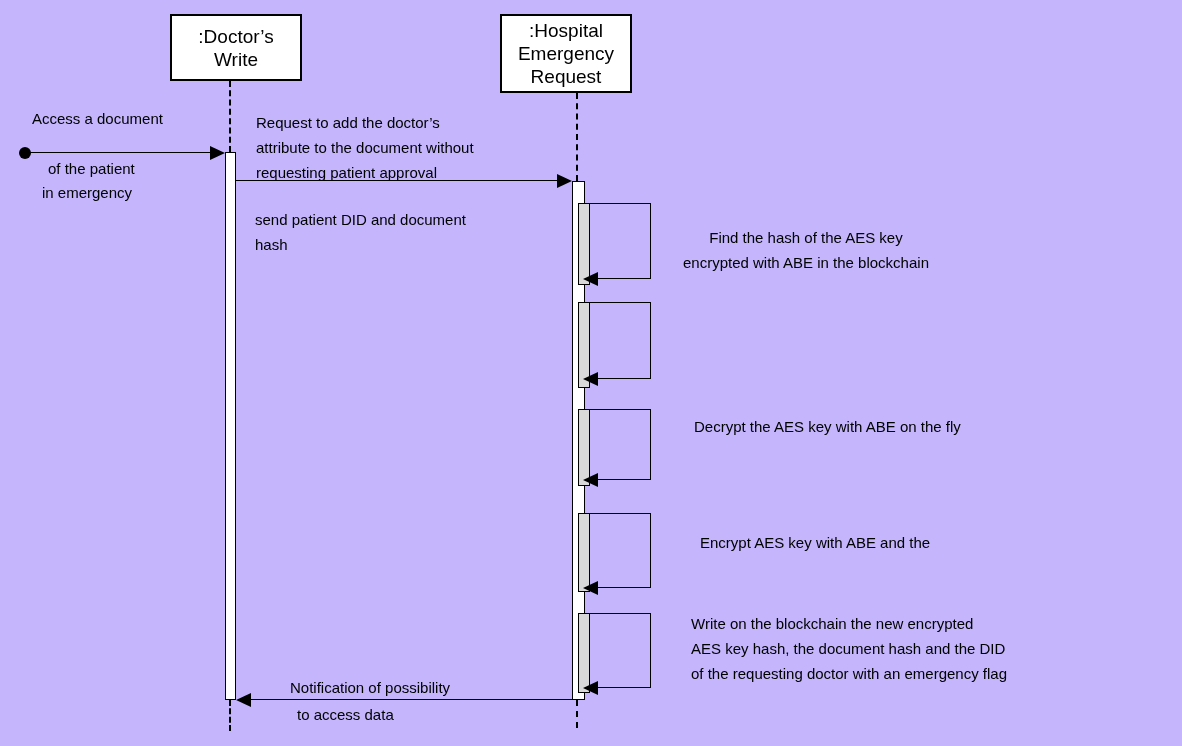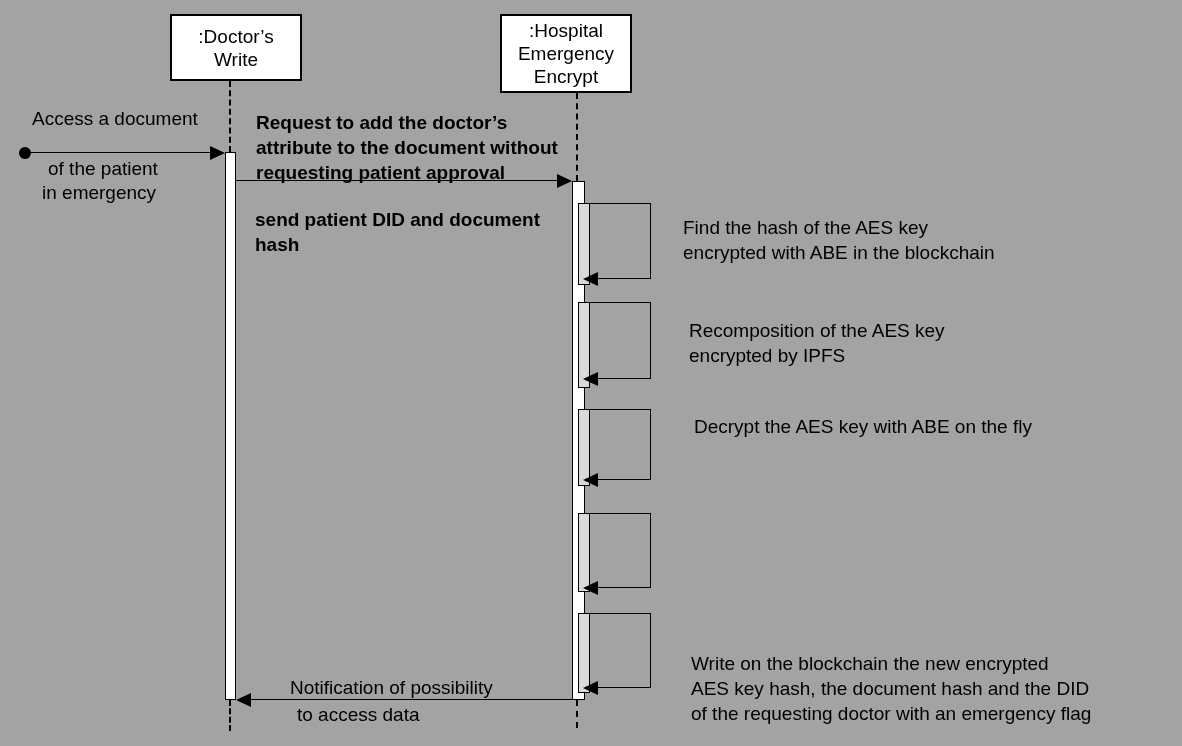--- a/index.html
+++ b/index.html
@@ -4,21 +4,21 @@
 <style>
   html, body {
     margin: 0;
     padding: 0;
     background: #ffffff;
   }
   .diagram {
     position: relative;
     width: 1182px;
     height: 746px;
-    background: #a3a3a3;
+    background: #c4b5fd;
     font-family: "Liberation Sans", sans-serif;
     color: #000000;
     overflow: hidden;
   }
   .pbox {
     position: absolute;
     background: #ffffff;
     border: 2px solid #000000;
     box-sizing: border-box;
     display: flex;
@@ -60,21 +60,21 @@
     border-right: 15px solid #000000;
   }
   .start-circle {
     position: absolute;
     width: 12px; height: 12px;
     border-radius: 50%;
     background: #000000;
   }
   .label {
     position: absolute;
-    font-size: 19px;
+    font-size: 15px;
     line-height: 25px;
     white-space: nowrap;
   }
   .self-gray {
     position: absolute;
     left: 578px;
     width: 12px;
     background: #d9d9d9;
     border: 1px solid #000000;
     box-sizing: border-box;
@@ -97,84 +97,81 @@
 <div class="diagram">
 
   <div class="pbox" style="left:170px; top:14px; width:132px; height:67px;">
     <div>:Doctor’s</div>
     <div>Write</div>
   </div>
 
   <div class="pbox" style="left:500px; top:14px; width:132px; height:79px;">
     <div>:Hospital</div>
     <div>Emergency</div>
-    <div>Encrypt</div>
+    <div>Request</div>
   </div>
 
   <div class="lifeline" style="left:229px; top:81px; height:71px;"></div>
   <div class="lifeline" style="left:229px; top:700px; height:31px;"></div>
   <div class="lifeline" style="left:576px; top:93px; height:88px;"></div>
   <div class="lifeline" style="left:576px; top:700px; height:28px;"></div>
 
   <div class="activation" style="left:225px; top:152px; width:11px; height:548px;"></div>
   <div class="activation" style="left:572px; top:181px; width:13px; height:519px;"></div>
 
   <div class="start-circle" style="left:19px; top:147px;"></div>
   <div class="hline" style="left:29px; top:152px; width:182px;"></div>
   <div class="arrow-right" style="left:210px; top:146px;"></div>
   <div class="label" style="left:32px; top:106px;">Access a document</div>
   <div class="label" style="left:48px; top:156px;">of the patient</div>
   <div class="label" style="left:42px; top:180px;">in emergency</div>
 
-  <div class="label" style="left:256px; top:110px;font-weight:bold;">
+  <div class="label" style="left:256px; top:110px;">
     <div>Request to add the doctor’s</div>
     <div>attribute to the document without</div>
     <div>requesting patient approval</div>
   </div>
   <div class="hline" style="left:236px; top:180px; width:322px;"></div>
   <div class="arrow-right" style="left:557px; top:174px;"></div>
 
-  <div class="label" style="left:255px; top:207px;font-weight:bold;">
+  <div class="label" style="left:255px; top:207px;">
     <div>send patient DID and document</div>
     <div>hash</div>
   </div>
 
   <div class="self-gray" style="top:203px; height:82px;"></div>
   <div class="self-box" style="top:203px; height:76px;"></div>
   <div class="arrow-left self-arrow" style="top:272px;"></div>
-  <div class="label" style="left:683px; top:215px;">
+  <div class="label" style="left:683px; top:225px;text-align:center;">
     <div>Find the hash of the AES key</div>
     <div>encrypted with ABE in the blockchain</div>
   </div>
 
   <div class="self-gray" style="top:302px; height:86px;"></div>
   <div class="self-box" style="top:302px; height:77px;"></div>
   <div class="arrow-left self-arrow" style="top:372px;"></div>
-  <div class="label" style="left:689px; top:318px;">
-    <div>Recomposition of the AES key</div>
-    <div>encrypted by IPFS</div>
-  </div>
 
   <div class="self-gray" style="top:409px; height:77px;"></div>
   <div class="self-box" style="top:409px; height:71px;"></div>
   <div class="arrow-left self-arrow" style="top:473px;"></div>
   <div class="label" style="left:694px; top:414px;text-align:right;">
     <div>Decrypt the AES key with ABE on the fly</div>
   </div>
 
   <div class="self-gray" style="top:513px; height:79px;"></div>
   <div class="self-box" style="top:513px; height:75px;"></div>
   <div class="arrow-left self-arrow" style="top:581px;"></div>
   <div class="label" style="left:700px; top:530px;">
+    <div>Encrypt AES key with ABE and the</div>
   </div>
 
   <div class="self-gray" style="top:613px; height:80px;"></div>
   <div class="self-box" style="top:613px; height:75px;"></div>
   <div class="arrow-left self-arrow" style="top:681px;"></div>
-  <div class="label" style="left:691px; top:611px;margin-top:40px;">
+  <div class="label" style="left:691px; top:611px;">
     <div>Write on the blockchain the new encrypted</div>
     <div>AES key hash, the document hash and the DID</div>
     <div>of the requesting doctor with an emergency flag</div>
   </div>
 
   <div class="hline" style="left:251px; top:699px; width:321px;"></div>
   <div class="arrow-left" style="left:236px; top:693px;"></div>
   <div class="label" style="left:290px; top:675px;">Notification of possibility</div>
   <div class="label" style="left:297px; top:702px;">to access data</div>
 

